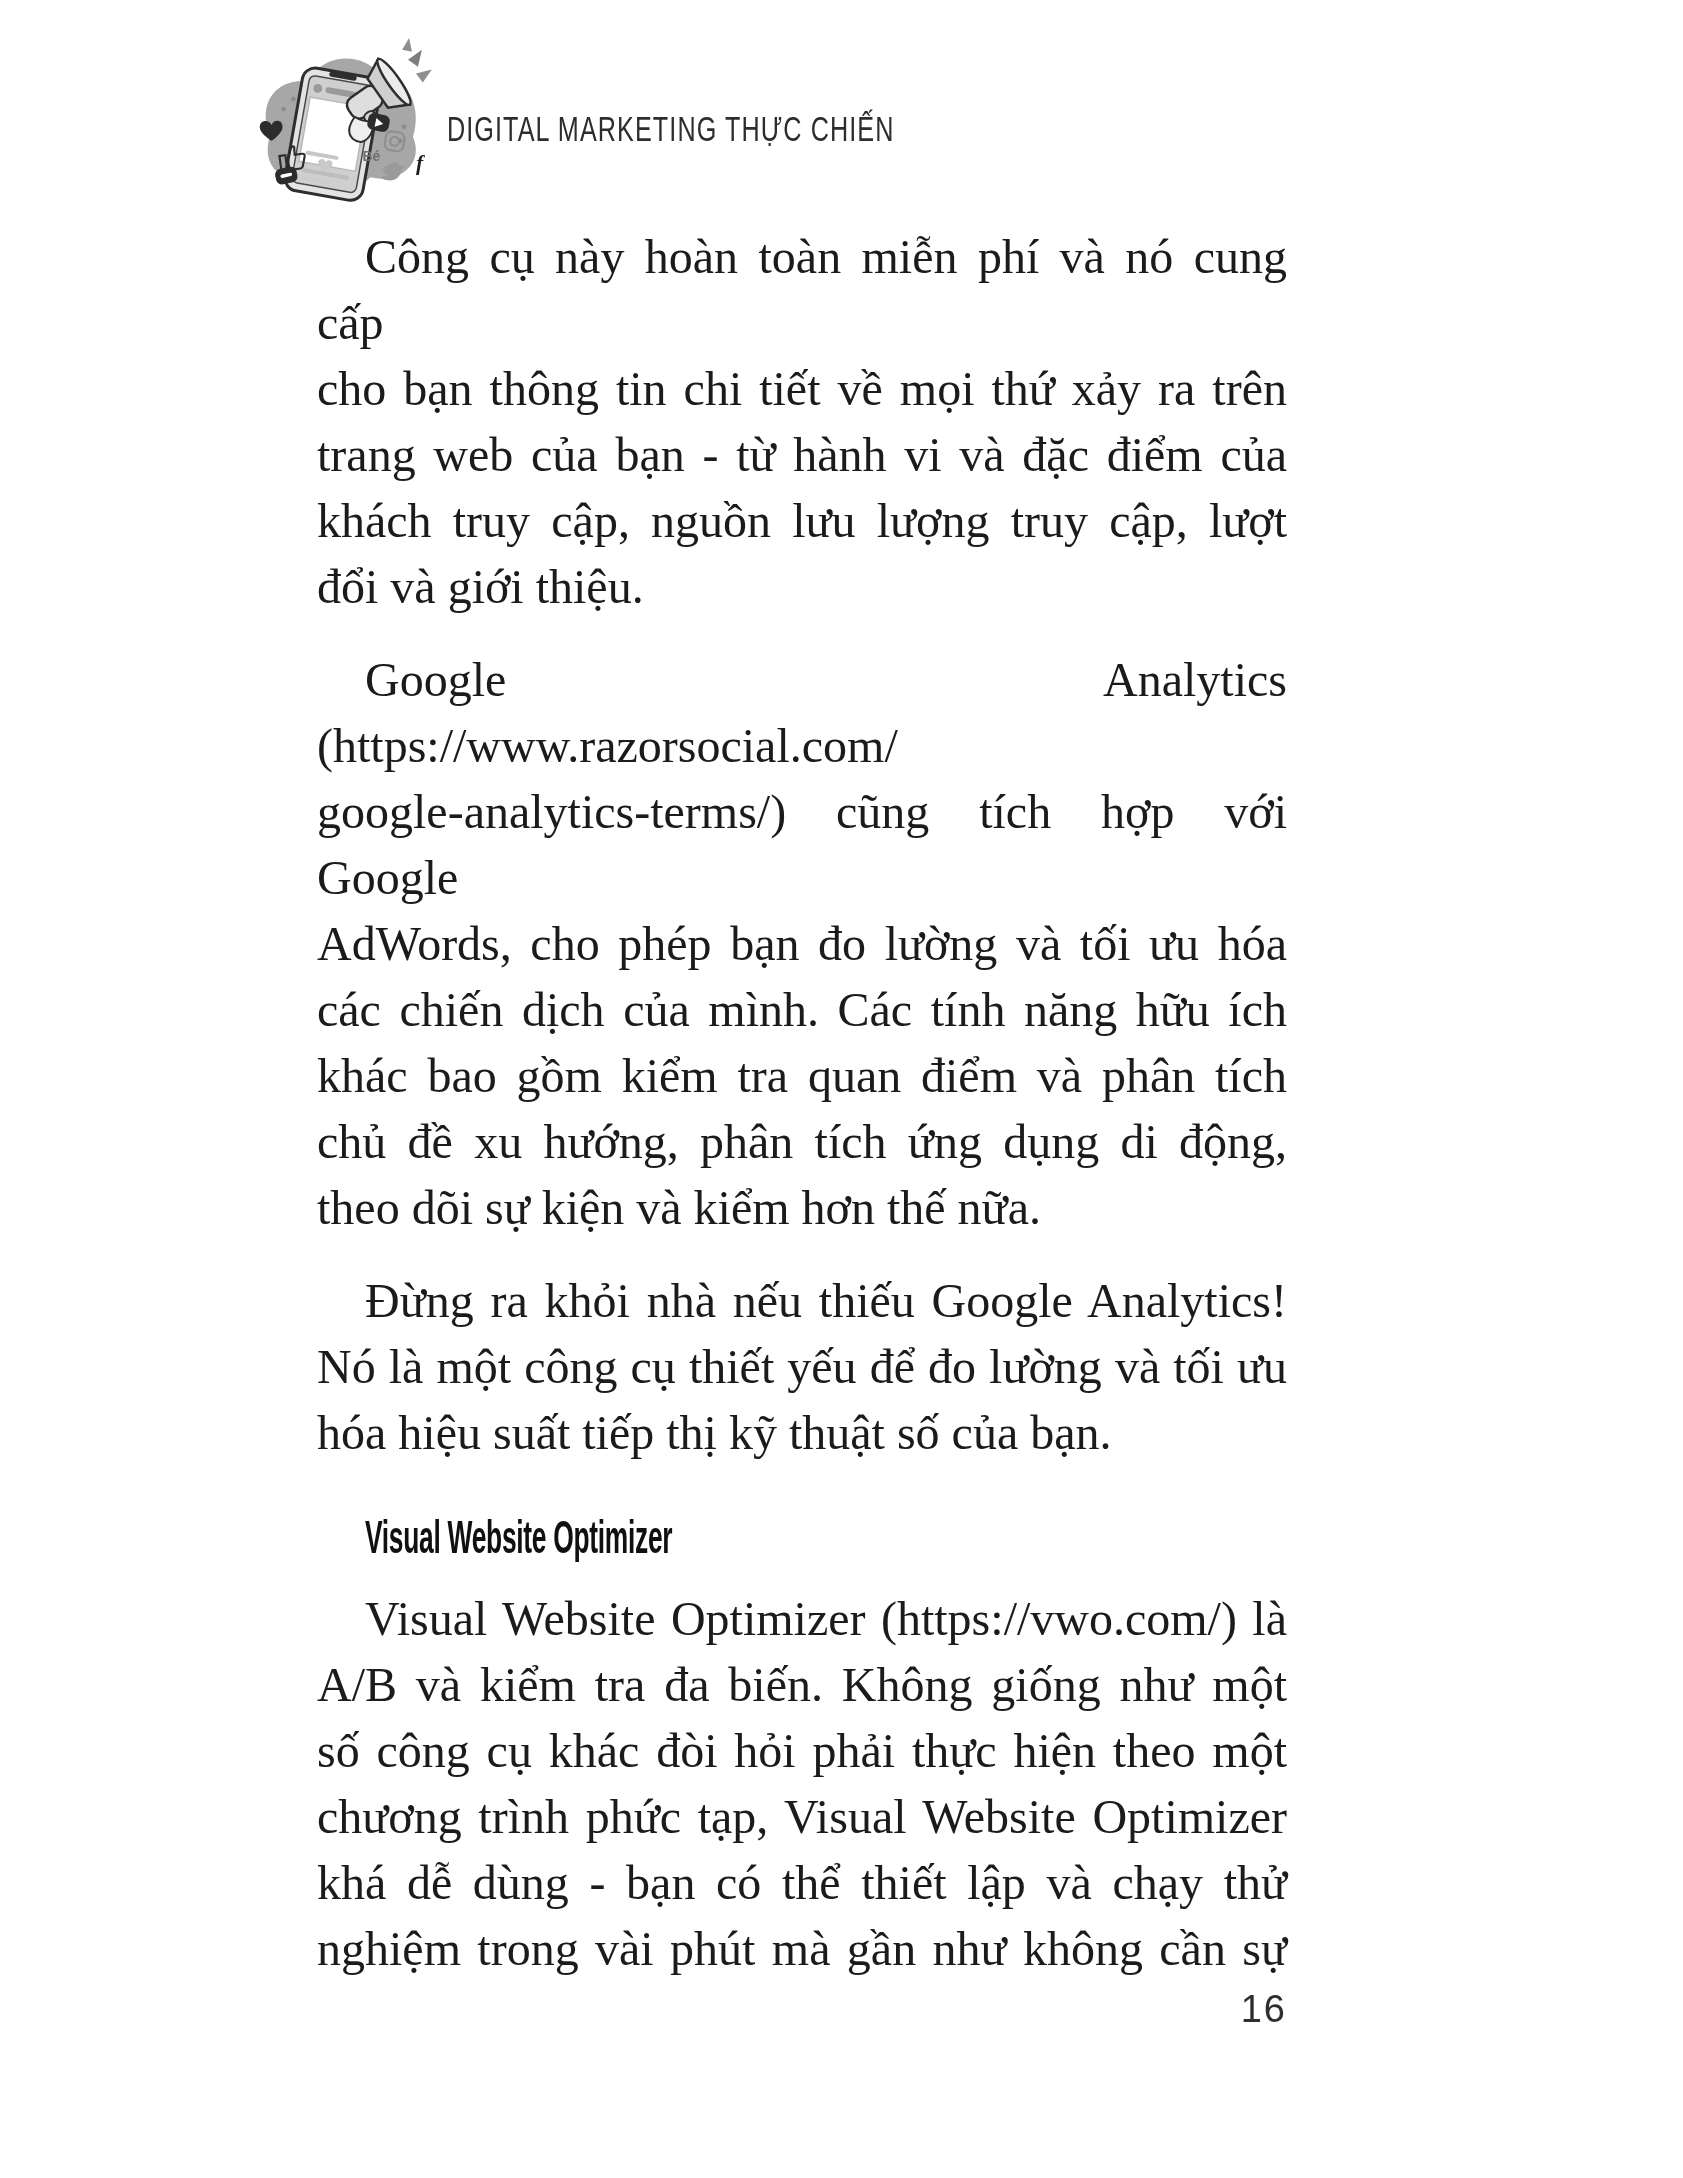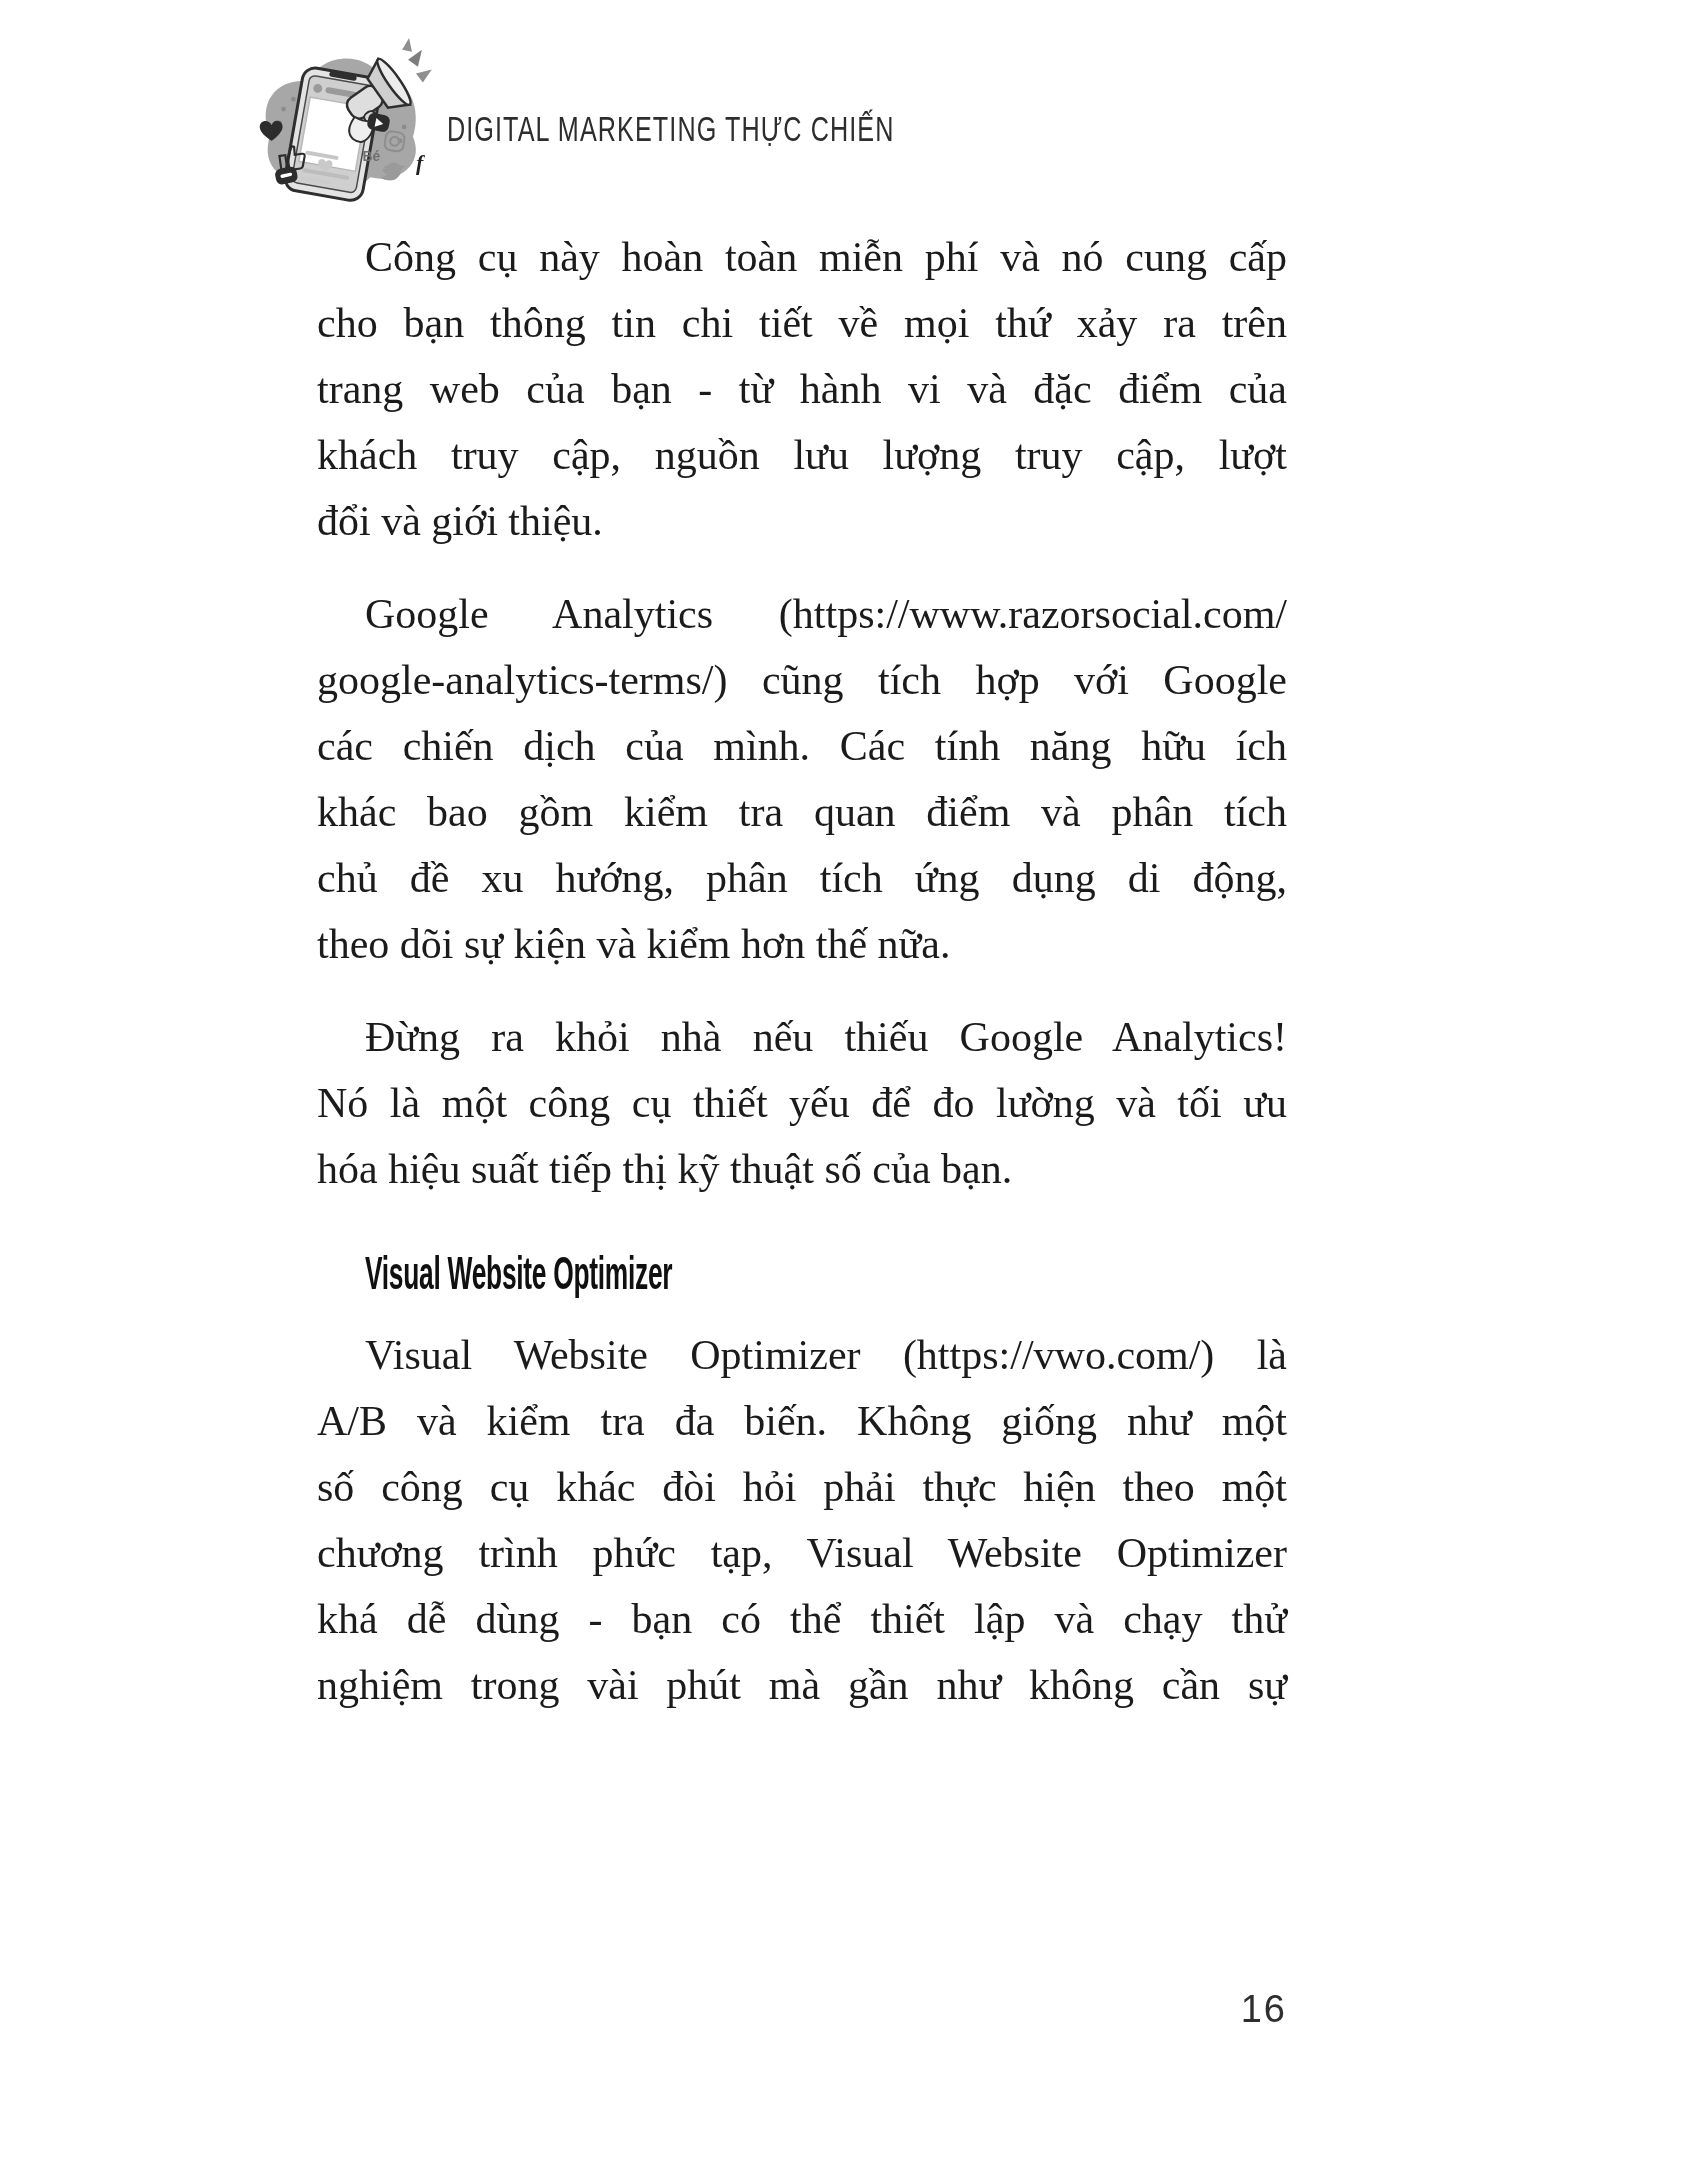--- a/index.html
+++ b/index.html
@@ -16,21 +16,21 @@
     position:absolute;left:447px;top:109px;
     font-family:"Liberation Sans","DejaVu Sans",sans-serif;
     font-size:35px;color:#2d2d2d;white-space:nowrap;letter-spacing:1.5px;
     transform:scaleX(0.72);transform-origin:left top;
   }
 
   
   .content{position:absolute;left:317px;top:224px;width:970px;}
   .para{margin:0 0 27px 0;}
   .line{
-    font-size:42px;line-height:66px;
+    font-size:48px;line-height:66px;
     text-align:justify;text-align-last:justify;
   }
   .line.first{text-indent:48px;}
   .line.end{text-align-last:left;}
   .seg-i{margin-top:21px;}
 
   .section-heading{
     margin:46px 0 24px 48px;
     font-family:"Liberation Sans","DejaVu Sans",sans-serif;
     font-weight:700;font-size:44px;color:#101010;line-height:50px;
@@ -116,20 +116,21 @@
       <div class="para">
         <div class="line first"><span class="seg">Công cụ này hoàn toàn miễn phí và nó cung cấp</span></div>
         <div class="line"><span class="seg">cho bạn thông tin chi tiết về mọi thứ xảy ra trên</span></div>
         <div class="line"><span class="seg">trang web của bạn - từ hành vi và đặc điểm của</span></div>
         <div class="line"><span class="seg">khách truy cập, nguồn lưu lượng truy cập, lượt</span></div>
         <div class="line end"><span class="seg">đổi và giới thiệu.</span></div>
       </div>
       <div class="para">
         <div class="line first"><span class="seg">Google Analytics </span><span class="seg seg-i">(https://www.razorsocial.com/</span></div>
         <div class="line"><span class="seg seg-i">google-analytics-terms/)</span><span class="seg"> cũng tích hợp với Google</span></div>
+        <div class="line"><span class="seg">AdWords, cho phép bạn đo lường và tối ưu hóa</span></div>
         <div class="line"><span class="seg">các chiến dịch của mình. Các tính năng hữu ích</span></div>
         <div class="line"><span class="seg">khác bao gồm kiểm tra quan điểm và phân tích</span></div>
         <div class="line"><span class="seg">chủ đề xu hướng, phân tích ứng dụng di động,</span></div>
         <div class="line end"><span class="seg">theo dõi sự kiện và kiểm hơn thế nữa.</span></div>
       </div>
       <div class="para">
         <div class="line first"><span class="seg">Đừng ra khỏi nhà nếu thiếu Google Analytics!</span></div>
         <div class="line"><span class="seg">Nó là một công cụ thiết yếu để đo lường và tối ưu</span></div>
         <div class="line end"><span class="seg">hóa hiệu suất tiếp thị kỹ thuật số của bạn.</span></div>
       </div>

